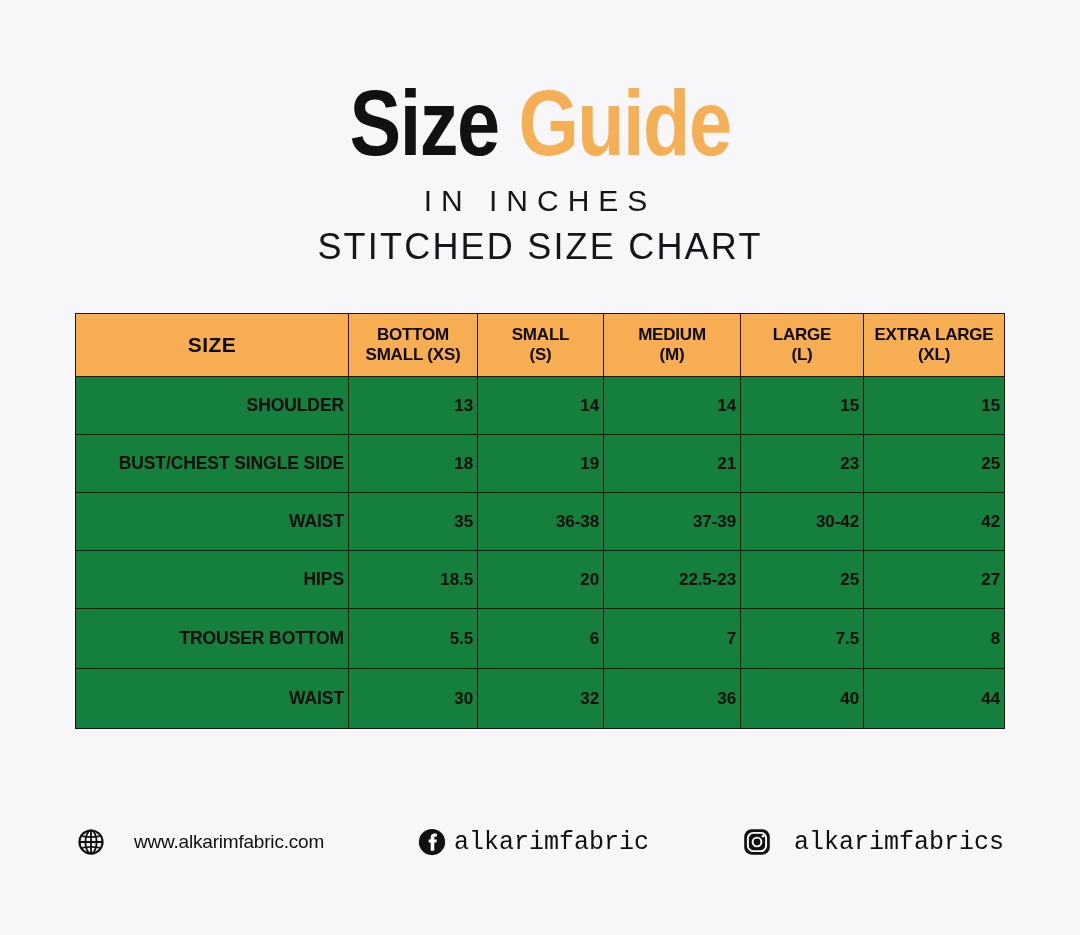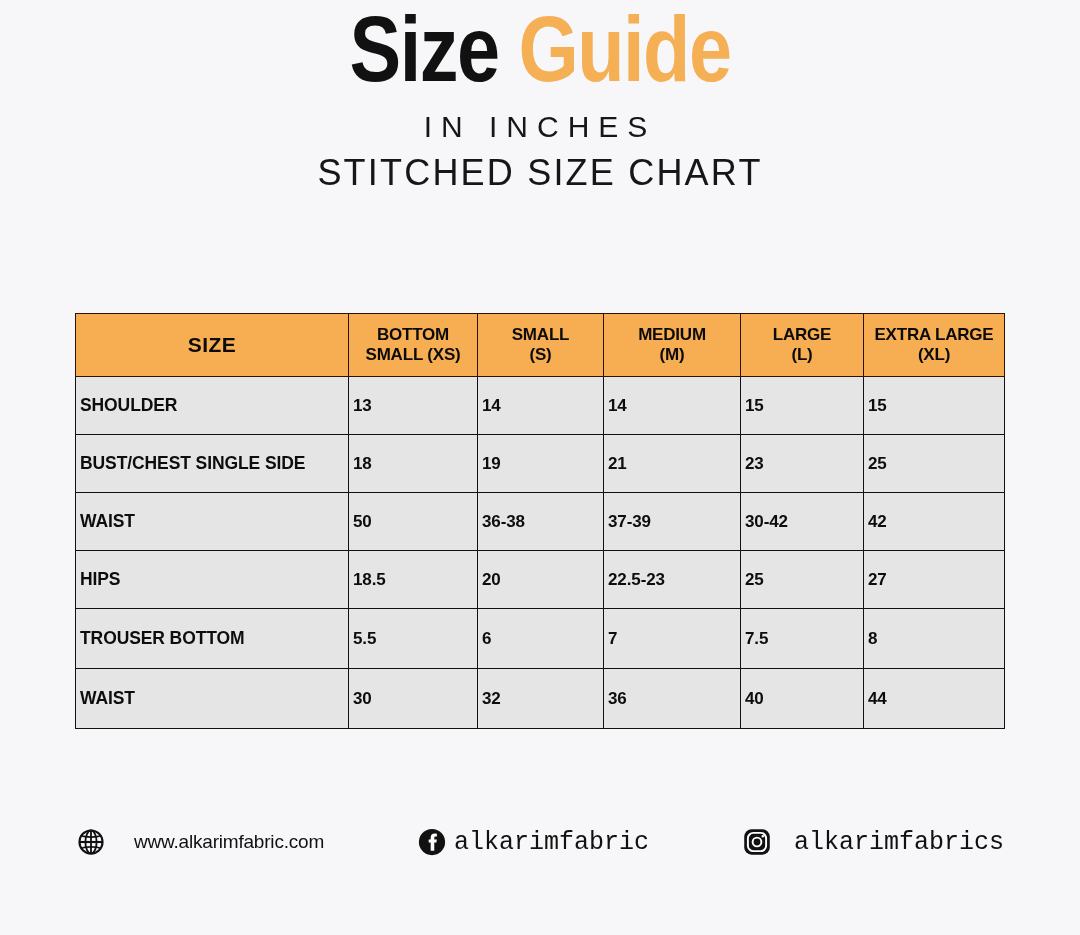--- a/index.html
+++ b/index.html
@@ -15,20 +15,21 @@
   }
   .page {
     position: relative;
     width: 1080px;
     height: 935px;
     box-sizing: border-box;
   }
 
   
   .title-block {
+    padding-top: 74px;
     text-align: center;
   }
   .main-title {
     font-size: 76px;
     font-weight: bold;
     letter-spacing: -1.5px;
     line-height: 1.05;
     color: #111111;
     white-space: nowrap;
     transform: scaleY(1.22) scaleX(1.02);
@@ -89,26 +90,26 @@
   }
   table.size-table thead th.h-label {
     font-size: 21px;
     letter-spacing: 0.4px;
   }
   table.size-table thead th .nowrap { white-space: nowrap; display:block; }
 
   table.size-table tbody td {
     border: 1.2px solid #111111;
     height: 57px;
-    text-align: left;
+    text-align: right;
     vertical-align: middle;
     font-size: 17px;
     font-weight: bold;
     color: #0d0d0d;
-    background: #e5e5e5;
+    background: #15803d;
     letter-spacing: -0.1px;
     padding: 0 4px;
   }
   table.size-table tbody td.row-label {
     font-size: 17.5px;
     letter-spacing: -0.1px;
   }
   table.size-table tbody tr.tall td { height: 59px; }
 
   
@@ -210,21 +211,21 @@
         <tr>
           <td class="row-label">BUST/CHEST SINGLE SIDE</td>
           <td>18</td>
           <td>19</td>
           <td>21</td>
           <td>23</td>
           <td>25</td>
         </tr>
         <tr>
           <td class="row-label">WAIST</td>
-          <td>50</td>
+          <td>35</td>
           <td>36-38</td>
           <td>37-39</td>
           <td>30-42</td>
           <td>42</td>
         </tr>
         <tr>
           <td class="row-label">HIPS</td>
           <td>18.5</td>
           <td>20</td>
           <td>22.5-23</td>

